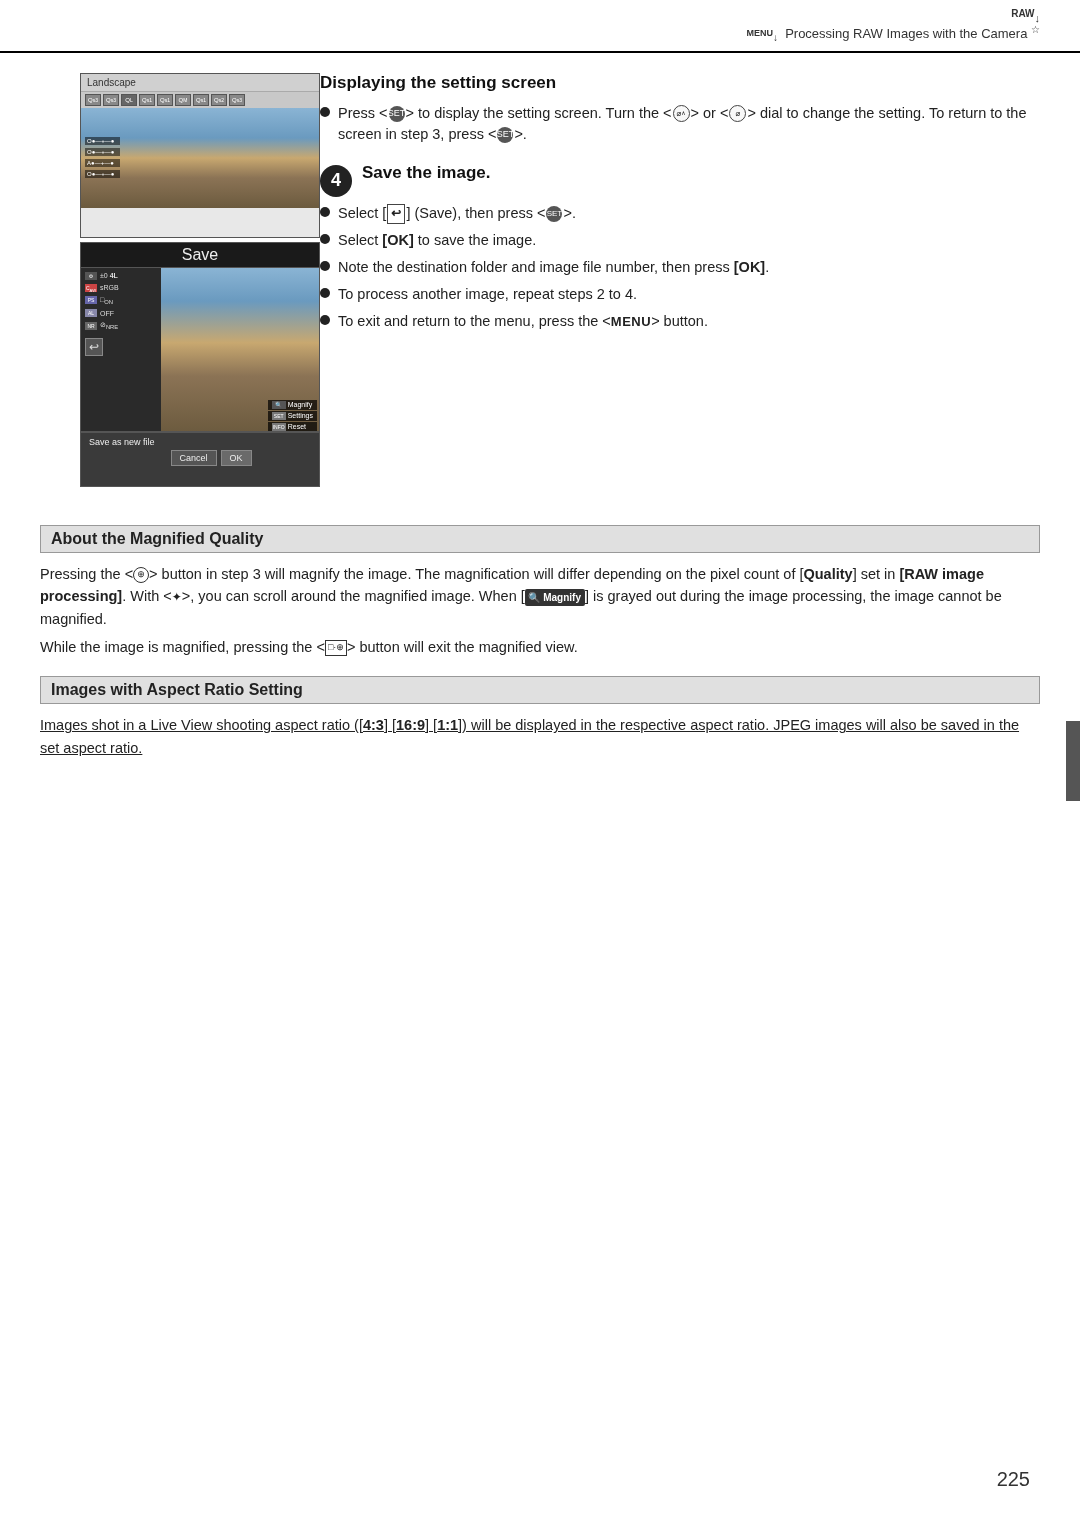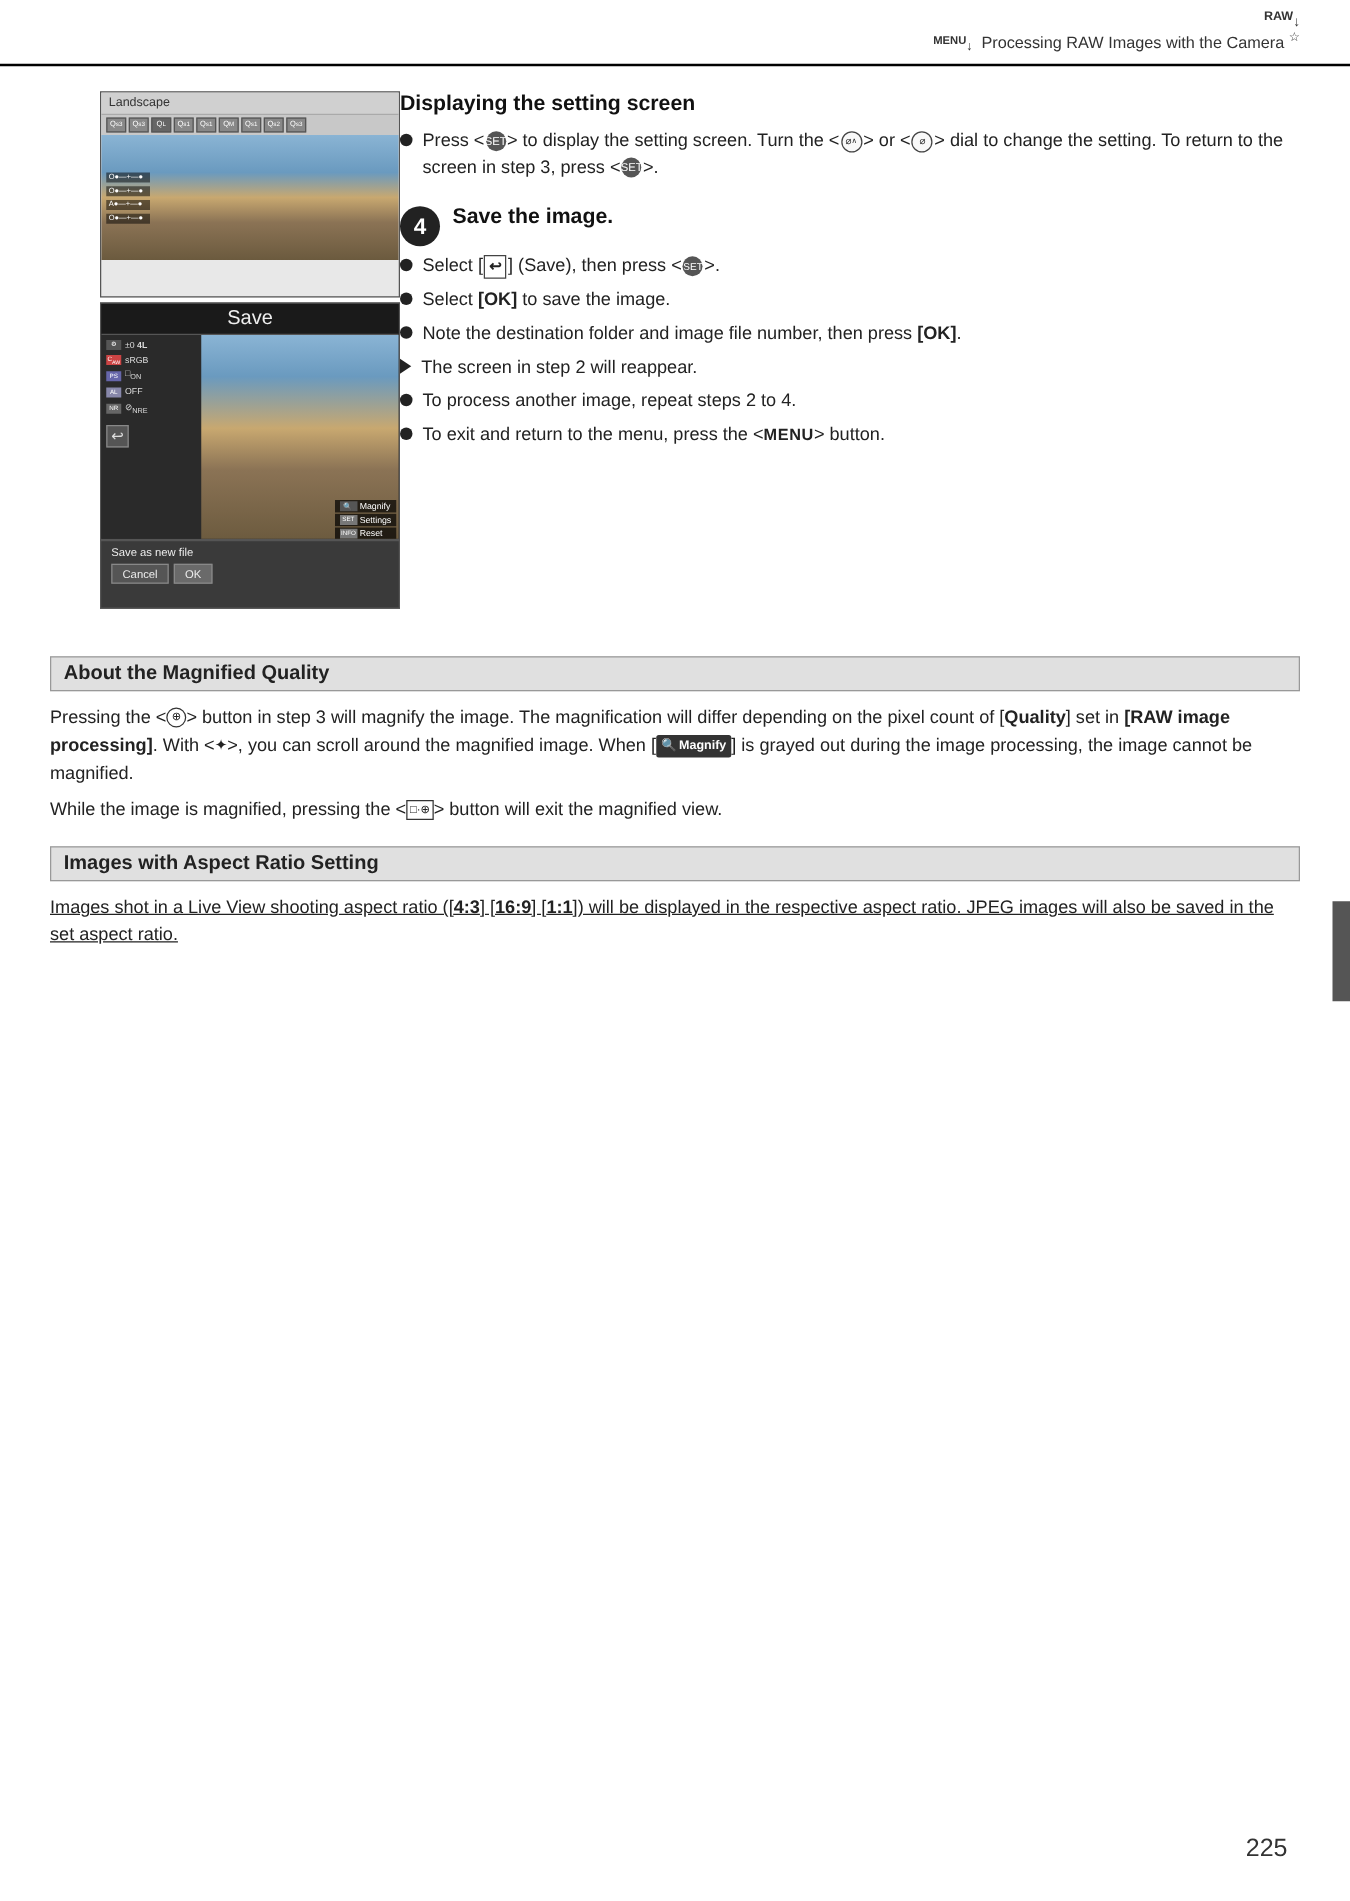--- a/index.html
+++ b/index.html
@@ -209,21 +209,21 @@
 
     
     .screenshot-3 {
       border: 1.5px solid #555;
       background: #3a3a3a;
       width: 240px;
       height: 55px;
       position: relative;
       overflow: hidden;
       display: flex;
-      flex-direction: column;
+      flex-direction: row;
     }
     .screenshot-3 .save-new-label {
       color: #eee;
       font-size: 9px;
       padding: 4px 8px 2px 8px;
     }
     .screenshot-3 .save-actions {
       display: flex;
       gap: 4px;
       padding: 2px 8px 4px 8px;
@@ -565,24 +565,20 @@
           </li>
           <li>
             <span class="bullet-dot"></span>
             <span>Select <b>[OK]</b> to save the image.</span>
           </li>
           <li>
             <span class="bullet-dot"></span>
             <span>Note the destination folder and image file number, then press <b>[OK]</b>.</span>
           </li>
           <li>
-            <span class="bullet-triangle"></span>
-            <span>The screen in step 2 will reappear.</span>
-          </li>
-          <li>
             <span class="bullet-dot"></span>
             <span>To process another image, repeat steps 2 to 4.</span>
           </li>
           <li>
             <span class="bullet-dot"></span>
             <span>To exit and return to the menu, press the &lt;<span class="menu-text">MENU</span>&gt; button.</span>
           </li>
         </ul>
       </div>
 

